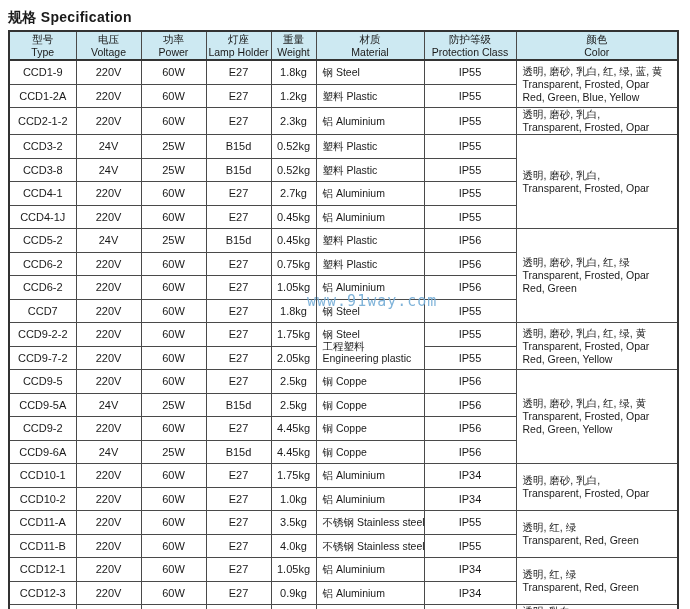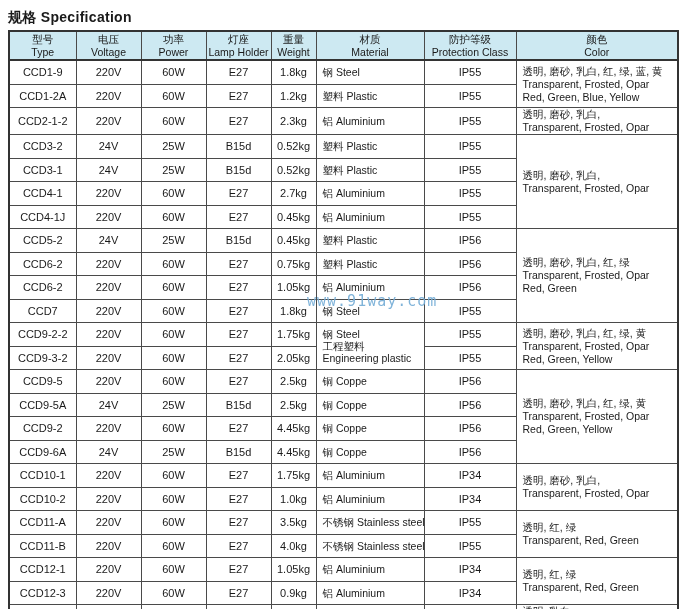--- a/index.html
+++ b/index.html
@@ -135,21 +135,21 @@
         <td>CCD3-2</td>
         <td>24V</td>
         <td>25W</td>
         <td>B15d</td>
         <td>0.52kg</td>
         <td class="left material-cell">塑料 Plastic</td>
         <td>IP55</td>
         <td class="left color-cell" rowspan="4">透明, 磨砂, 乳白,<br>Transparent, Frosted, Opar</td>
       </tr>
       <tr>
-        <td>CCD3-1</td>
+        <td>CCD3-8</td>
         <td>24V</td>
         <td>25W</td>
         <td>B15d</td>
         <td>0.52kg</td>
         <td class="left material-cell">塑料 Plastic</td>
         <td>IP55</td>
       </tr>
       <tr>
         <td>CCD4-1</td>
         <td>220V</td>
@@ -209,21 +209,21 @@
         <td>CCD9-2-2</td>
         <td>220V</td>
         <td>60W</td>
         <td>E27</td>
         <td>1.75kg</td>
         <td class="left material-cell" rowspan="2">钢 Steel<br>工程塑料<br>Engineering plastic</td>
         <td>IP55</td>
         <td class="left color-cell" rowspan="2">透明, 磨砂, 乳白, 红, 绿, 黄<br>Transparent, Frosted, Opar<br>Red, Green, Yellow</td>
       </tr>
       <tr>
-        <td>CCD9-3-2</td>
+        <td>CCD9-7-2</td>
         <td>220V</td>
         <td>60W</td>
         <td>E27</td>
         <td>2.05kg</td>
         <td>IP55</td>
       </tr>
       <tr>
         <td>CCD9-5</td>
         <td>220V</td>
         <td>60W</td>

